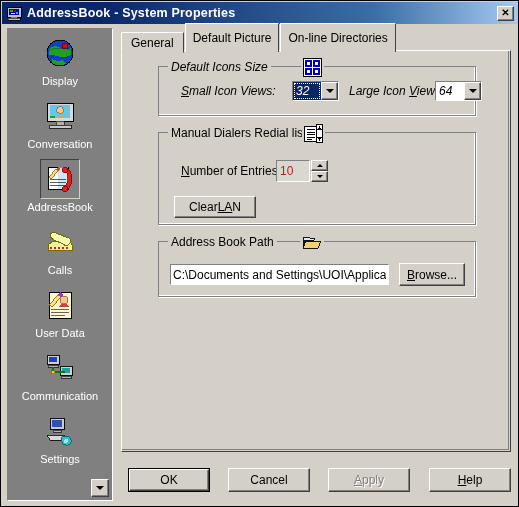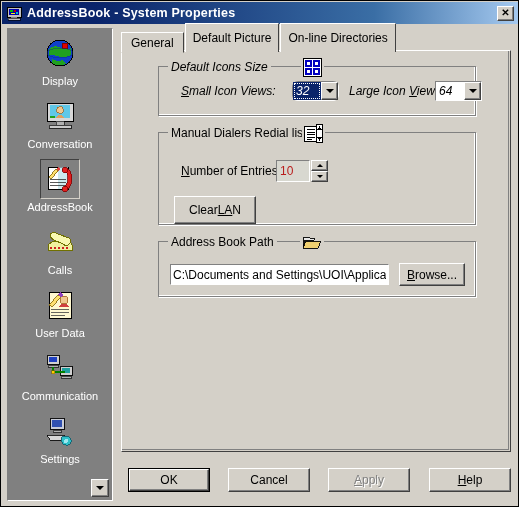--- a/index.html
+++ b/index.html
@@ -533,21 +533,21 @@
           <rect x="3" y="3" width="5" height="5" fill="none" stroke="#0000c0" stroke-width="1.6"></rect>
           <rect x="11" y="3" width="5" height="5" fill="none" stroke="#0000c0" stroke-width="1.6"></rect>
           <rect x="3" y="11" width="5" height="5" fill="none" stroke="#0000c0" stroke-width="1.6"></rect>
           <rect x="11" y="11" width="5" height="5" fill="none" stroke="#0000c0" stroke-width="1.6"></rect>
         </svg>
       </div>
 
       <div class="lbl" style="position:absolute; left:22px; top:17px;">
         <u>S</u><span>mall Icon Views:</span>
       </div>
-      <div class="combo focused" style="position:absolute; left:133px; top:14px; width:47px;border-radius:6px;">
+      <div class="combo focused" style="position:absolute; left:133px; top:14px; width:47px;">
         <div class="cval">32</div>
         <div class="cbtn">
           <div class="arrow-down"></div>
         </div>
       </div>
 
       <div class="lbl" style="position:absolute; left:190px; top:17px;"><span>Large Icon </span><u>V</u><span>iew:</span></div>
       <div class="combo" style="position:absolute; left:276px; top:14px; width:47px;">
         <div class="cval">64</div>
         <div class="cbtn">
@@ -581,21 +581,21 @@
         <div class="spin-btns">
           <div class="spin-btn">
             <div class="arrow-up-sm"></div>
           </div>
           <div class="spin-btn">
             <div class="arrow-down-sm"></div>
           </div>
         </div>
       </div>
 
-      <div class="btn" style="position:absolute; left:15px; top:63px; width:82px; height:28px;">
+      <div class="btn" style="position:absolute; left:15px; top:63px; width:82px; height:22px;">
           <span>Clear </span>
           <u>LA</u>
           <span>N</span>
         </div>
     </div>
 
     <div class="group" style="left:36px; top:190px; width:318px; height:56px;">
       <div class="group-title">Address Book Path</div>
       <div class="group-icon" style="left:141px; top:-9px;">
         <svg width="20" height="16" viewBox="0 0 20 16" shape-rendering="crispEdges">

